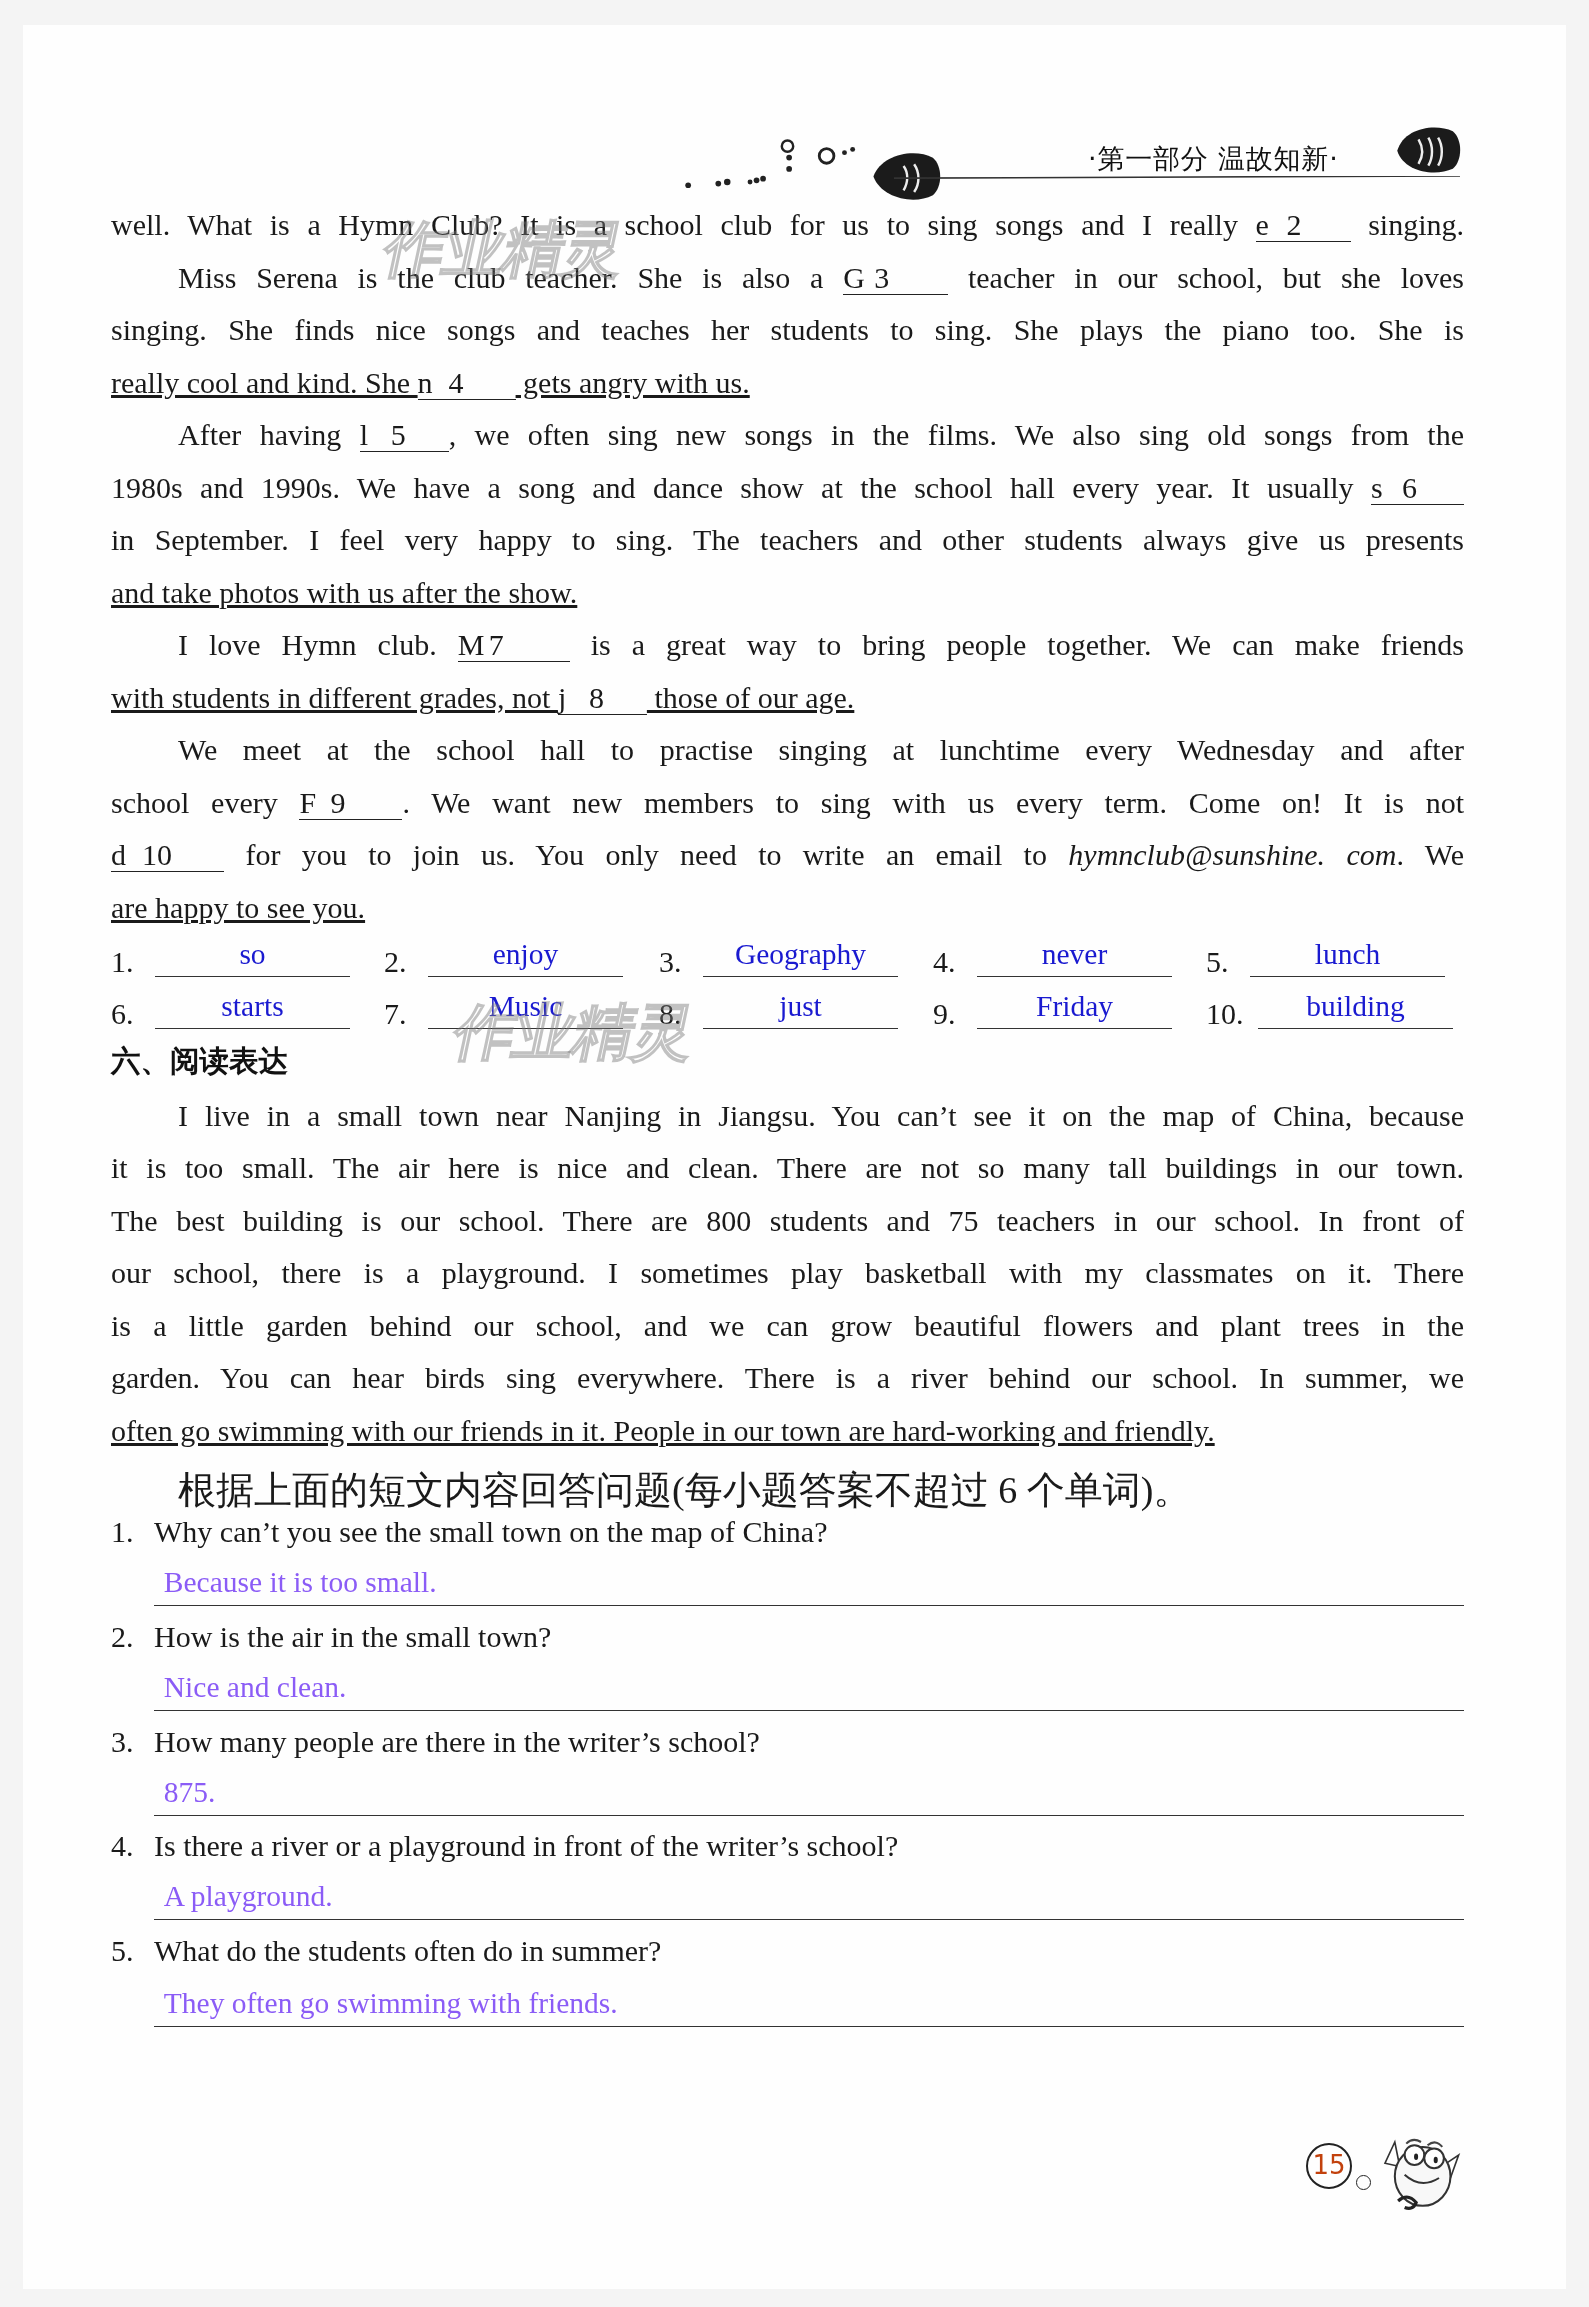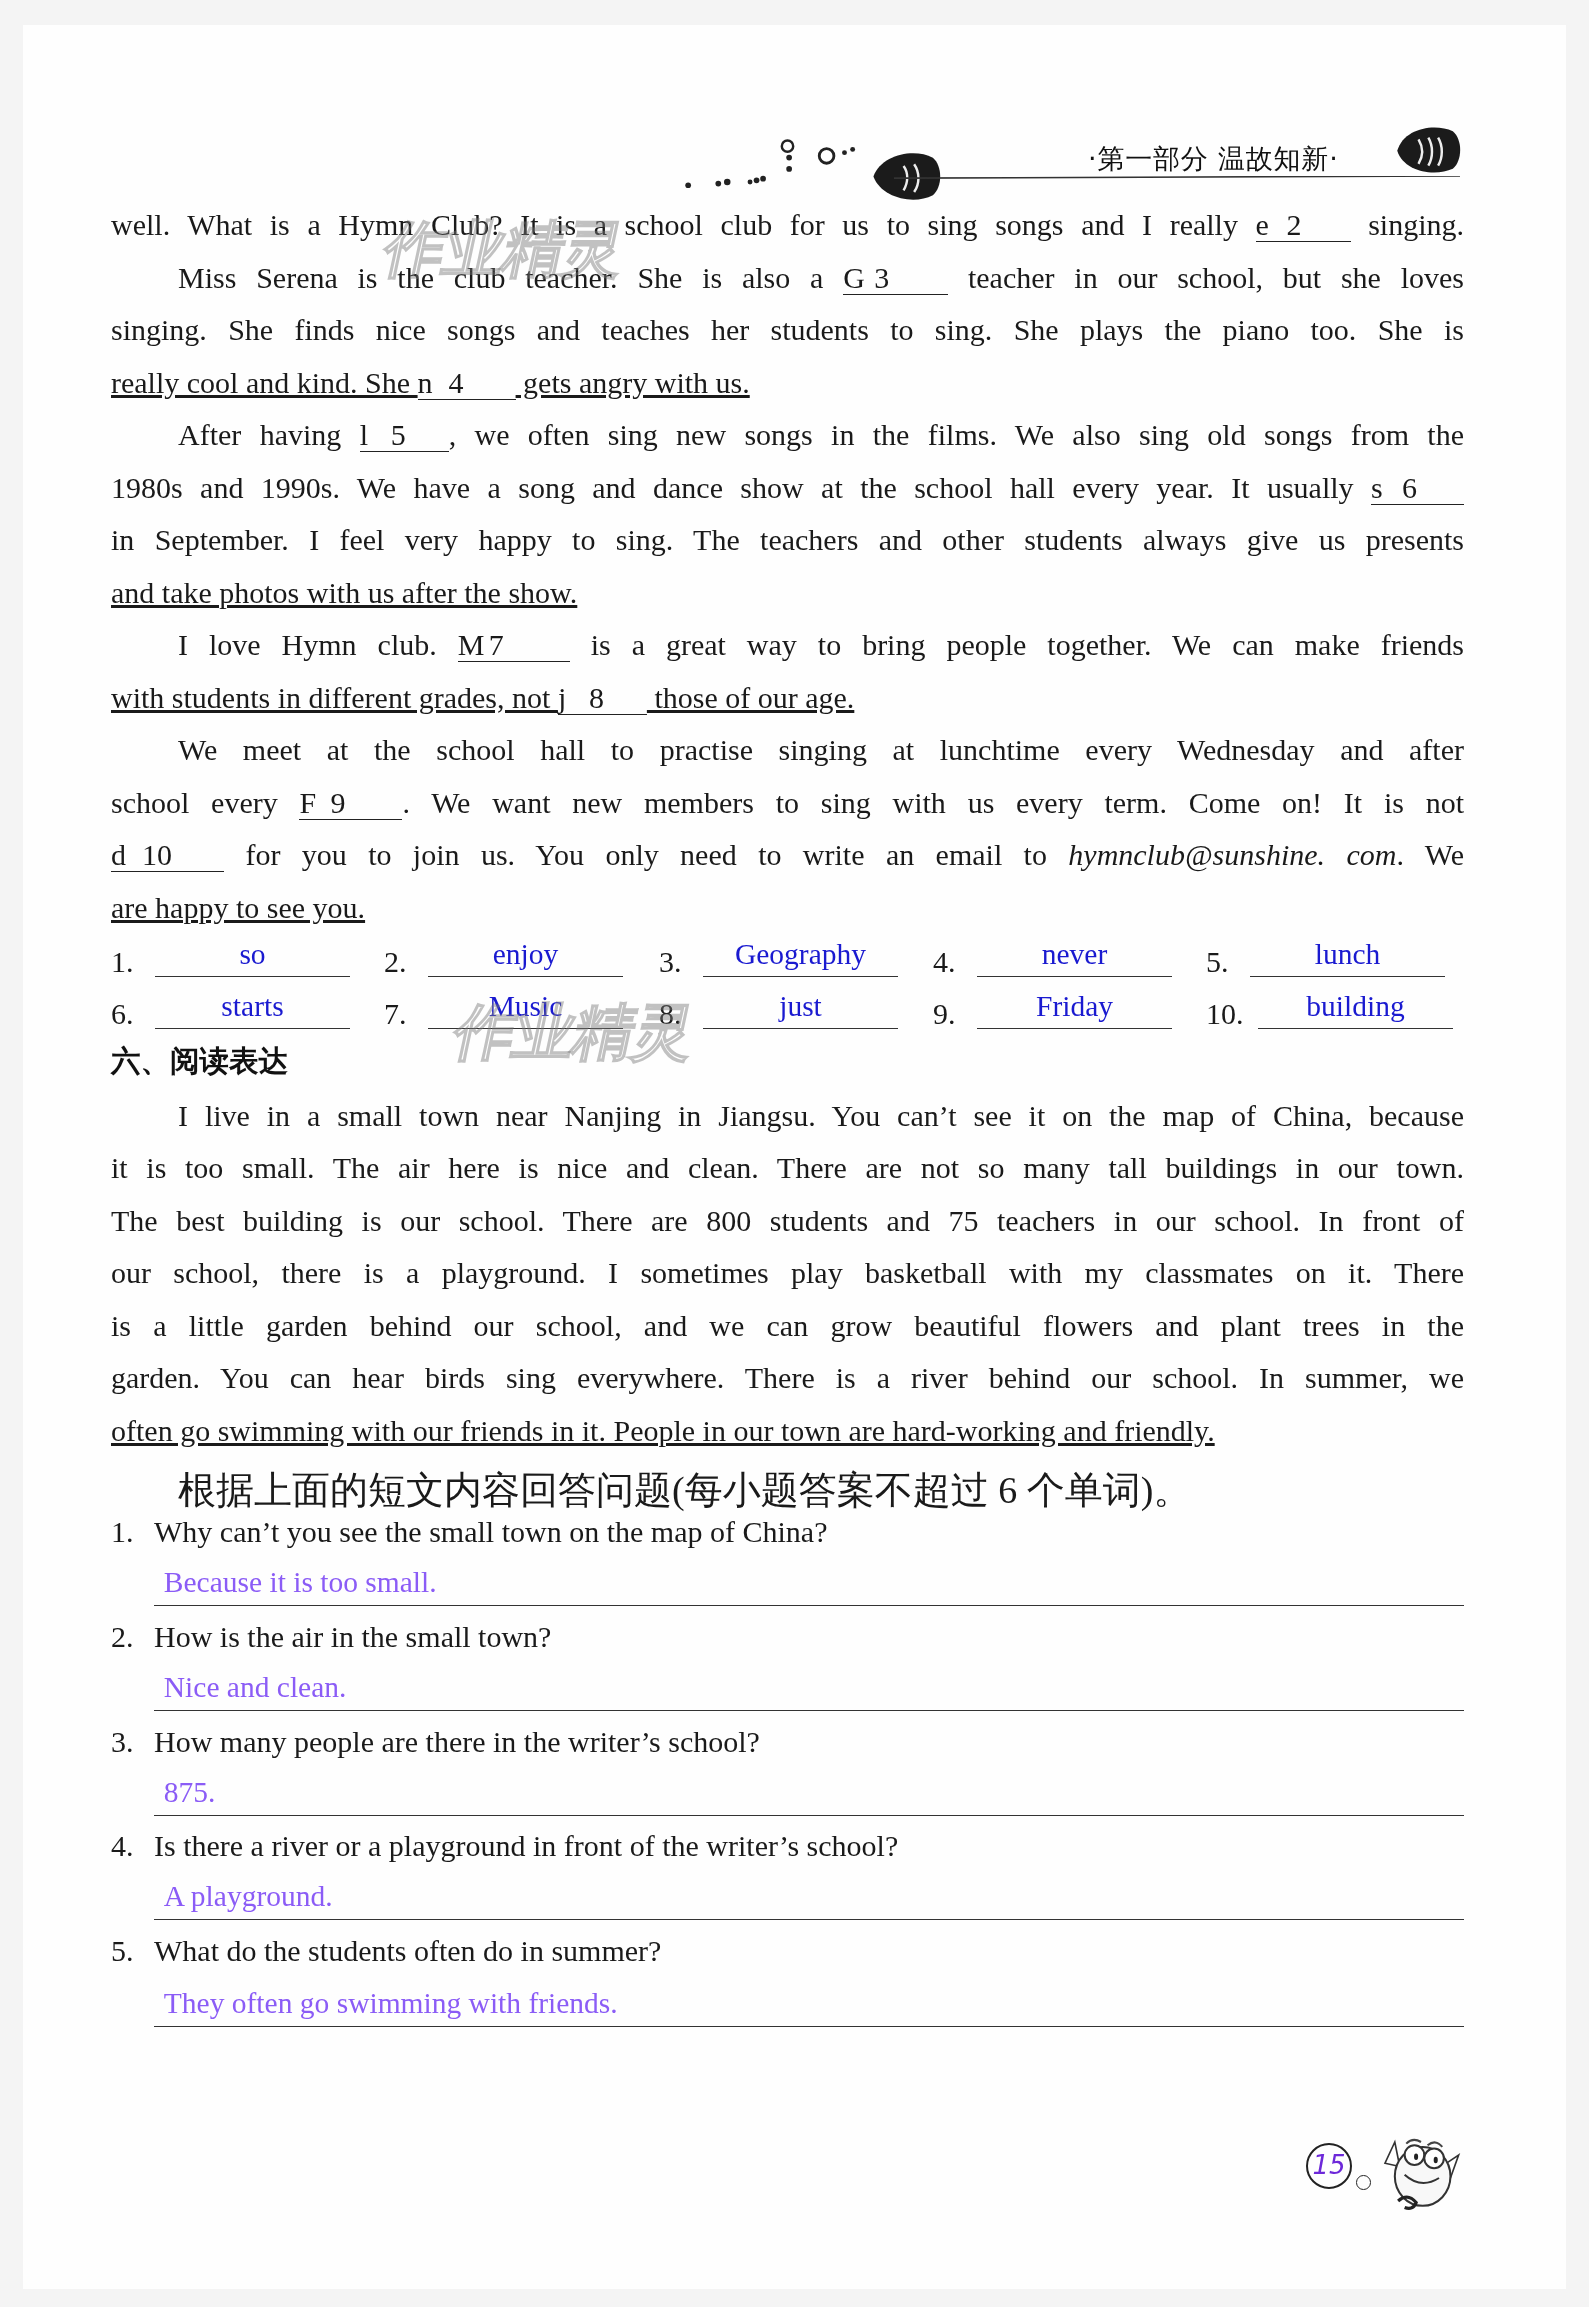--- a/index.html
+++ b/index.html
@@ -55,21 +55,21 @@
     color:#8b5cf6; font-size:29.5px; line-height:48px; padding-left:9.8px; box-sizing:border-box;
   }
   .watermark {
     position:absolute; font-family:"DejaVu Sans","Liberation Sans",sans-serif; font-size:61px;
     color:transparent; -webkit-text-stroke:1.2px rgba(120,120,120,0.45); font-weight:bold;
     transform:skewX(-12deg); letter-spacing:-1.6px; white-space:nowrap;
   }
   .page-number {
     position:absolute; left:1306px; top:2143px; width:46px; height:46px; border:2.1px solid #222;
     border-radius:50%; box-sizing:border-box; text-align:center; line-height:41px;
-    font-family:"DejaVu Sans","Liberation Sans",sans-serif; font-size:26px; color:#6d28d9;font-style:italic;
+    font-family:"DejaVu Sans","Liberation Sans",sans-serif; font-size:26px; color:#c2410c;
   }
   .page-bubble {
     position:absolute; left:1356px; top:2175px; width:14.8px; height:14.8px; border:1.6px solid #222;
     border-radius:50%; box-sizing:border-box;
   }
   .mascot { position:absolute; left:1380px; top:2124px; }
 </style>
 </head>
 <body>
 

